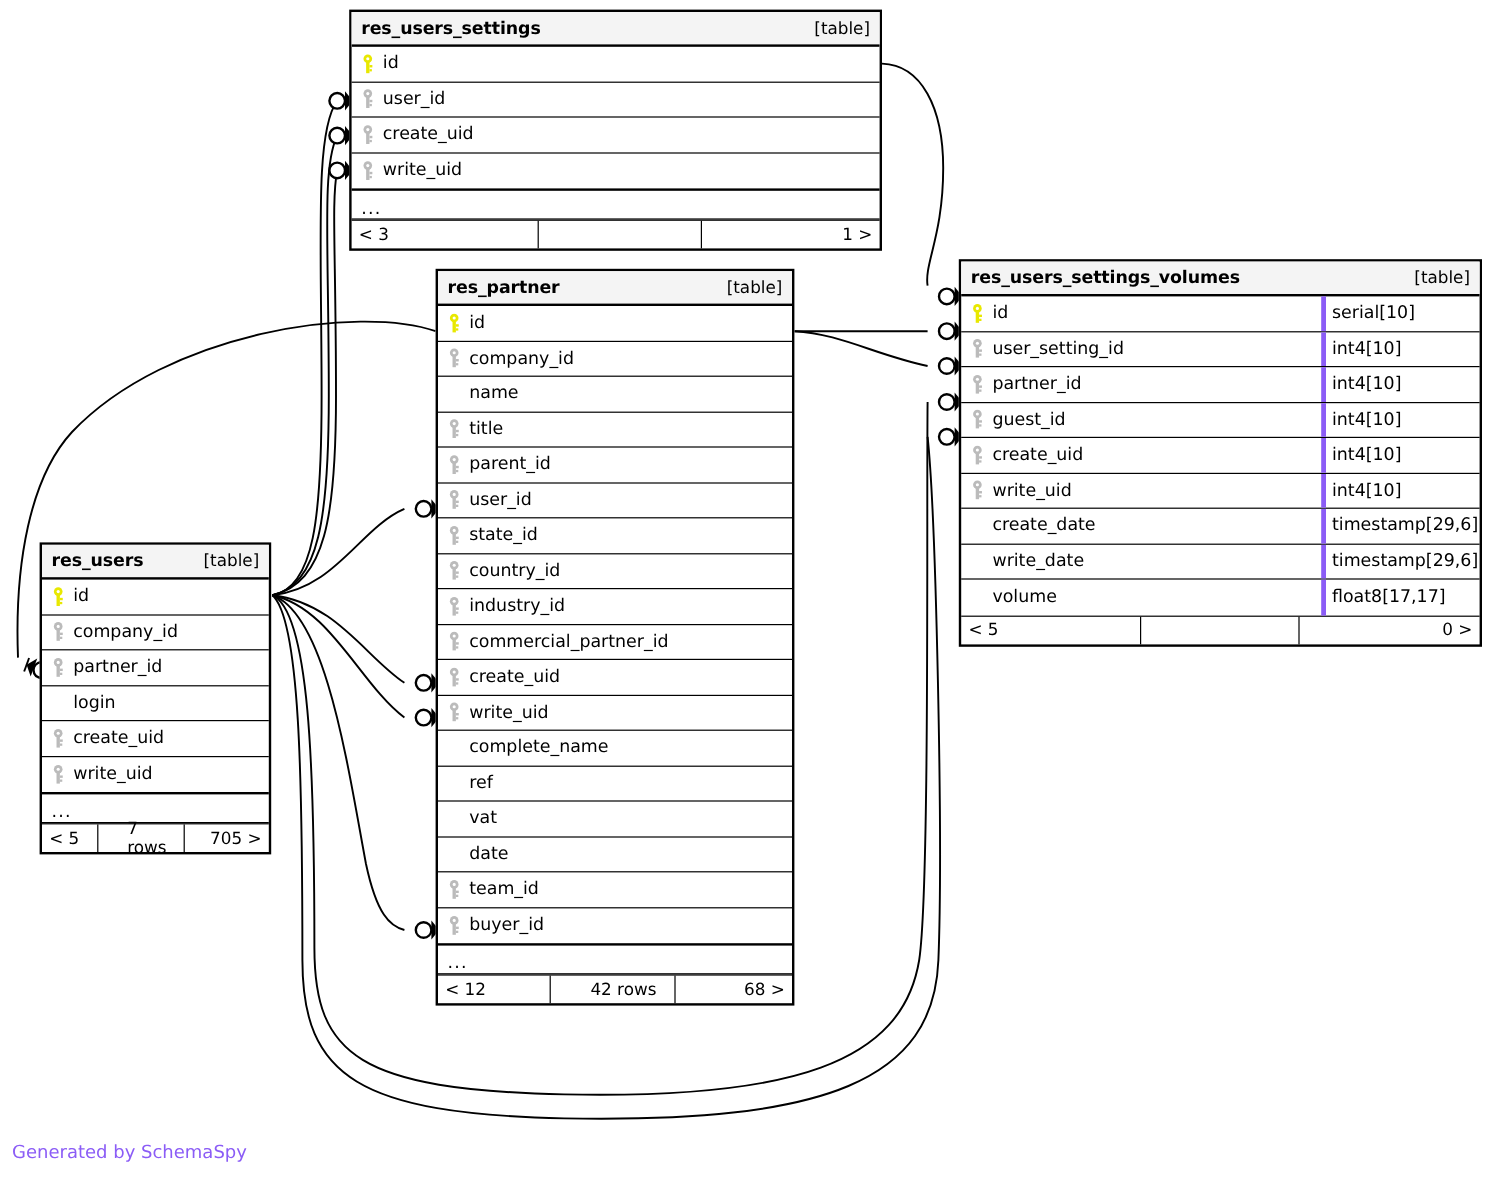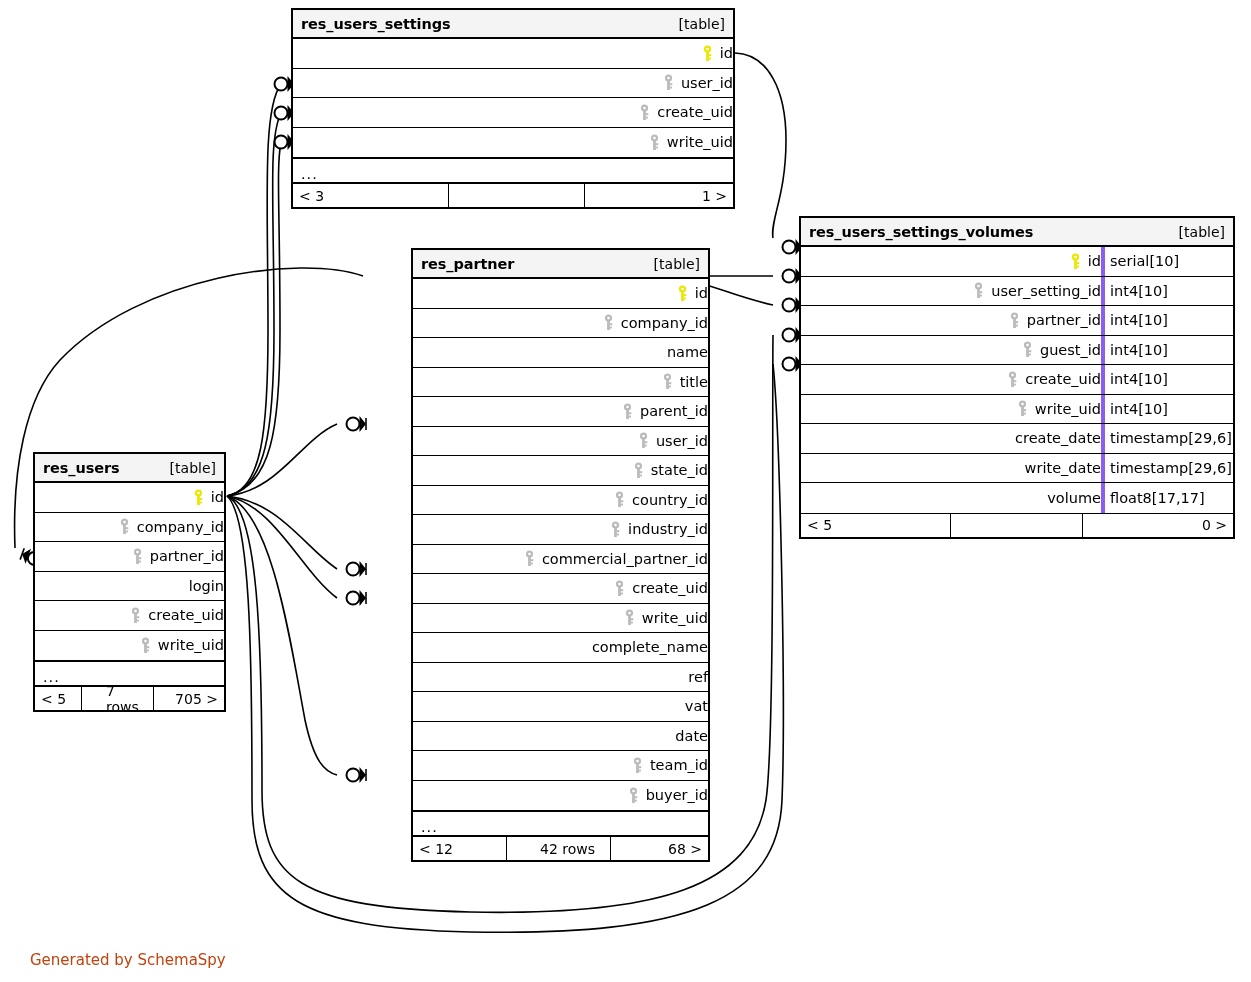--- a/index.html
+++ b/index.html
@@ -64,21 +64,20 @@
   }
   .row:last-child { border-bottom: none; }
   .col-name {
     display: flex;
     align-items: center;
     flex: 1 1 auto;
     padding-left: 8px;
     min-width: 0;
     height: 100%;
     box-sizing: border-box;
-    justify-content: flex-end;
   }
   .col-type {
     flex: 0 0 auto;
     border-left: 4px solid #8b5cf6;
     padding-left: 5px;
     height: 100%;
     display: flex;
     align-items: center;
     box-sizing: border-box;
     font-size: 14.5px;
@@ -127,36 +126,36 @@
   #t-res_users_settings .foot .fc-left  { flex: 0 0 155px; }
   #t-res_users_settings .foot .fc-mid   { flex: 0 0 136px; }
   #t-res_users_settings .foot .fc-right { flex: 1 1 auto; }
 
   #t-res_users_settings_volumes { left: 799px; top: 171px; width: 436px; margin-top: 45px; }
   #t-res_users_settings_volumes .col-type { flex: 0 0 132px; }
   #t-res_users_settings_volumes .foot .fc-left  { flex: 0 0 149px; }
   #t-res_users_settings_volumes .foot .fc-mid   { flex: 0 0 132px; }
   #t-res_users_settings_volumes .foot .fc-right { flex: 1 1 auto; }
 
-  #t-res_partner { left: 363px; top: 248px; width: 299px; margin-left: 48px; }
+  #t-res_partner { left: 363px; top: 224px; width: 299px; }
   #t-res_partner .foot .fc-left  { flex: 0 0 93px; }
   #t-res_partner .foot .fc-mid   { flex: 0 0 104px; }
   #t-res_partner .foot .fc-right { flex: 1 1 auto; }
 
   #t-res_users { left: 33px; top: 452px; width: 193px; }
   #t-res_users .foot .fc-left  { flex: 0 0 46px; }
   #t-res_users .foot .fc-mid   { flex: 0 0 72px; }
   #t-res_users .foot .fc-right { flex: 1 1 auto; text-align: center; }
 
   #footer-credit {
     position: absolute;
-    left: 30px;
+    left: 10px;
     top: 951px;
     font-size: 15px;
-    color: #c2410c;
+    color: #8b5cf6;
   }
 </style>
 </head>
 <body>
 
 <div id="canvas">
 
   <svg id="edges" viewBox="0 0 1251 982" xmlns="http://www.w3.org/2000/svg">
     <defs>
       <g id="endmark">

